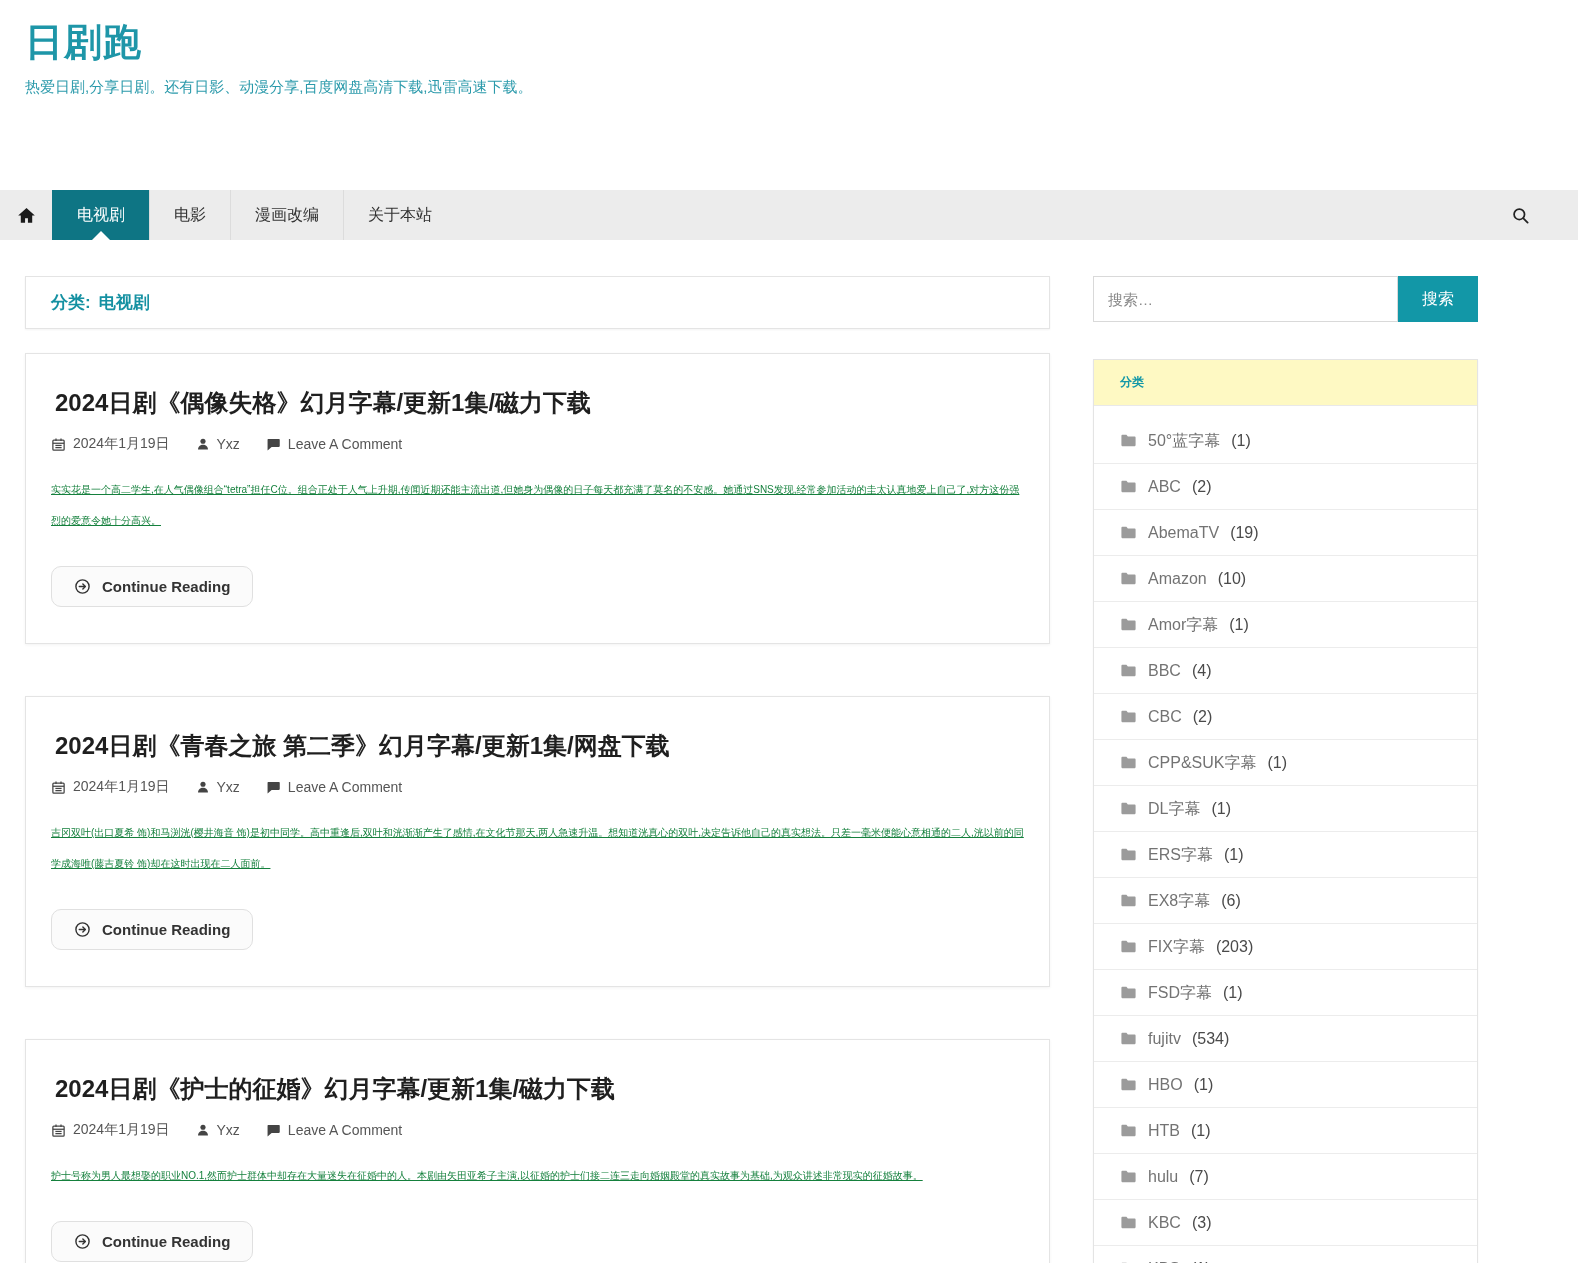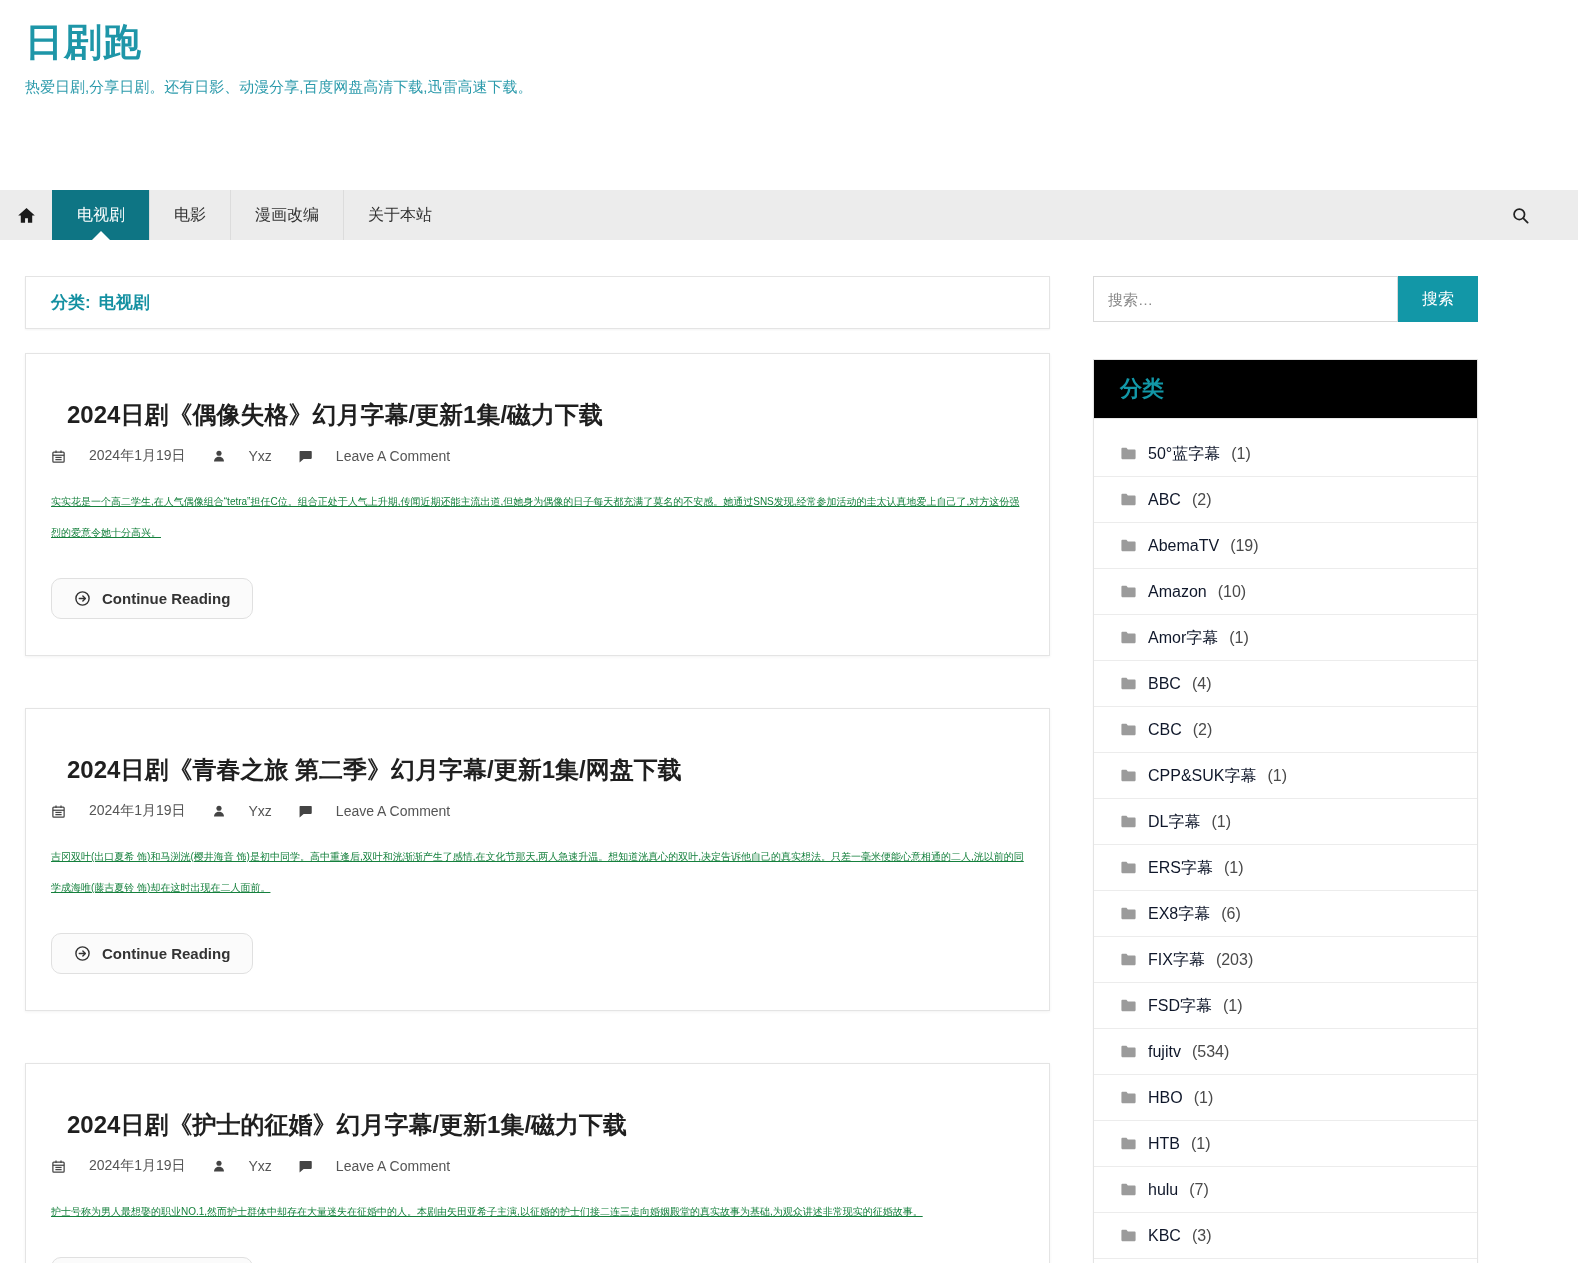--- a/index.html
+++ b/index.html
@@ -32,36 +32,36 @@
   .content{display:flex;align-items:flex-start;margin:36px 0 0 25px;width:1453px;}
   .main-col{width:1025px;}
   .sidebar{width:385px;margin-left:43px;}
   
   .breadcrumb-box{background:#fff;border:1px solid #e4e4e4;box-shadow:0 1px 2px rgba(0,0,0,.05);padding:14px 25px;font-size:17px;font-weight:bold;color:#1591a2;}
   .breadcrumb-box .crumb-prefix{margin-right:8px;}
   .breadcrumb-box .crumb-cat{cursor:pointer;}
   
   .post-card{background:#fff;border:1px solid #e4e4e4;box-shadow:0 1px 3px rgba(0,0,0,.05);margin-top:24px;padding:30px 25px 36px;}
   .post-card + .post-card{margin-top:52px;}
-  .post-title{margin:16px;font-size:24px;line-height:30px;font-weight:bold;color:#1f1f1f;cursor:pointer;}
+  .post-title{margin:4px;font-size:24px;line-height:30px;font-weight:bold;color:#1f1f1f;cursor:pointer;}
   .post-meta{margin-top:17px;display:flex;align-items:center;gap:26px;font-size:14px;color:#555;}
-  .meta-item{display:flex;align-items:center;gap:23px;}
+  .meta-item{display:flex;align-items:center;gap:7px;}
   .meta-item a{color:#555;text-decoration:none;cursor:pointer;}
   .post-excerpt{margin:21px 0 0;font-size:10px;line-height:31px;color:#15803d;text-decoration:underline;}
   .read-more{margin-top:30px;display:inline-flex;align-items:center;gap:11px;padding:11px 22px;border:1px solid #e0e0e0;background:#fbfbfb;border-radius:10px;font-size:15px;font-weight:600;color:#333;text-decoration:none;cursor:pointer;}
   
   .search-form{display:flex;height:46px;}
   .search-input{flex:1;min-width:0;border:1px solid #d9d9d9;padding:0 14px;font-size:15px;color:#701a75;outline:none;font-family:inherit;}
   .search-input::placeholder{color:#8a8a8a;}
   .search-btn{width:80px;border:none;background:var(--accent);color:#fff;font-size:16px;cursor:pointer;font-family:inherit;}
   .widget{margin-top:37px;background:#fff;border:1px solid #e4e4e4;box-shadow:0 1px 2px rgba(0,0,0,.04);}
-  .widget-title{margin:0;background:#000000;border-bottom:1px solid #e9e9e9;padding:14px 26px;font-size:22px;font-weight:bold;color:var(--accent);}
+  .widget-title{margin:0;background:#fef9c3;border-bottom:1px solid #e9e9e9;padding:14px 26px;font-size:12px;font-weight:bold;color:var(--accent);}
   .cat-list{list-style:none;margin:0;padding:12px 0 0;}
   .cat-item{display:flex;align-items:center;gap:11px;padding:12px 20px 12px 26px;border-bottom:1px solid #ececec;font-size:16px;line-height:21px;color:#4a4a4a;cursor:pointer;}
-  .cat-item a{color:#0f172a;text-decoration:none;}
+  .cat-item a{color:#737373;text-decoration:none;}
   .cat-count{color:#4a4a4a;}
   svg{flex:none;display:block;}
 </style>
 </head>
 <body>
 
 <header class="site-header">
   <h1 class="site-title">日剧跑</h1>
   <p class="site-tagline">热爱日剧,分享日剧。还有日影、动漫分享,百度网盘高清下载,迅雷高速下载。</p>
 </header>

